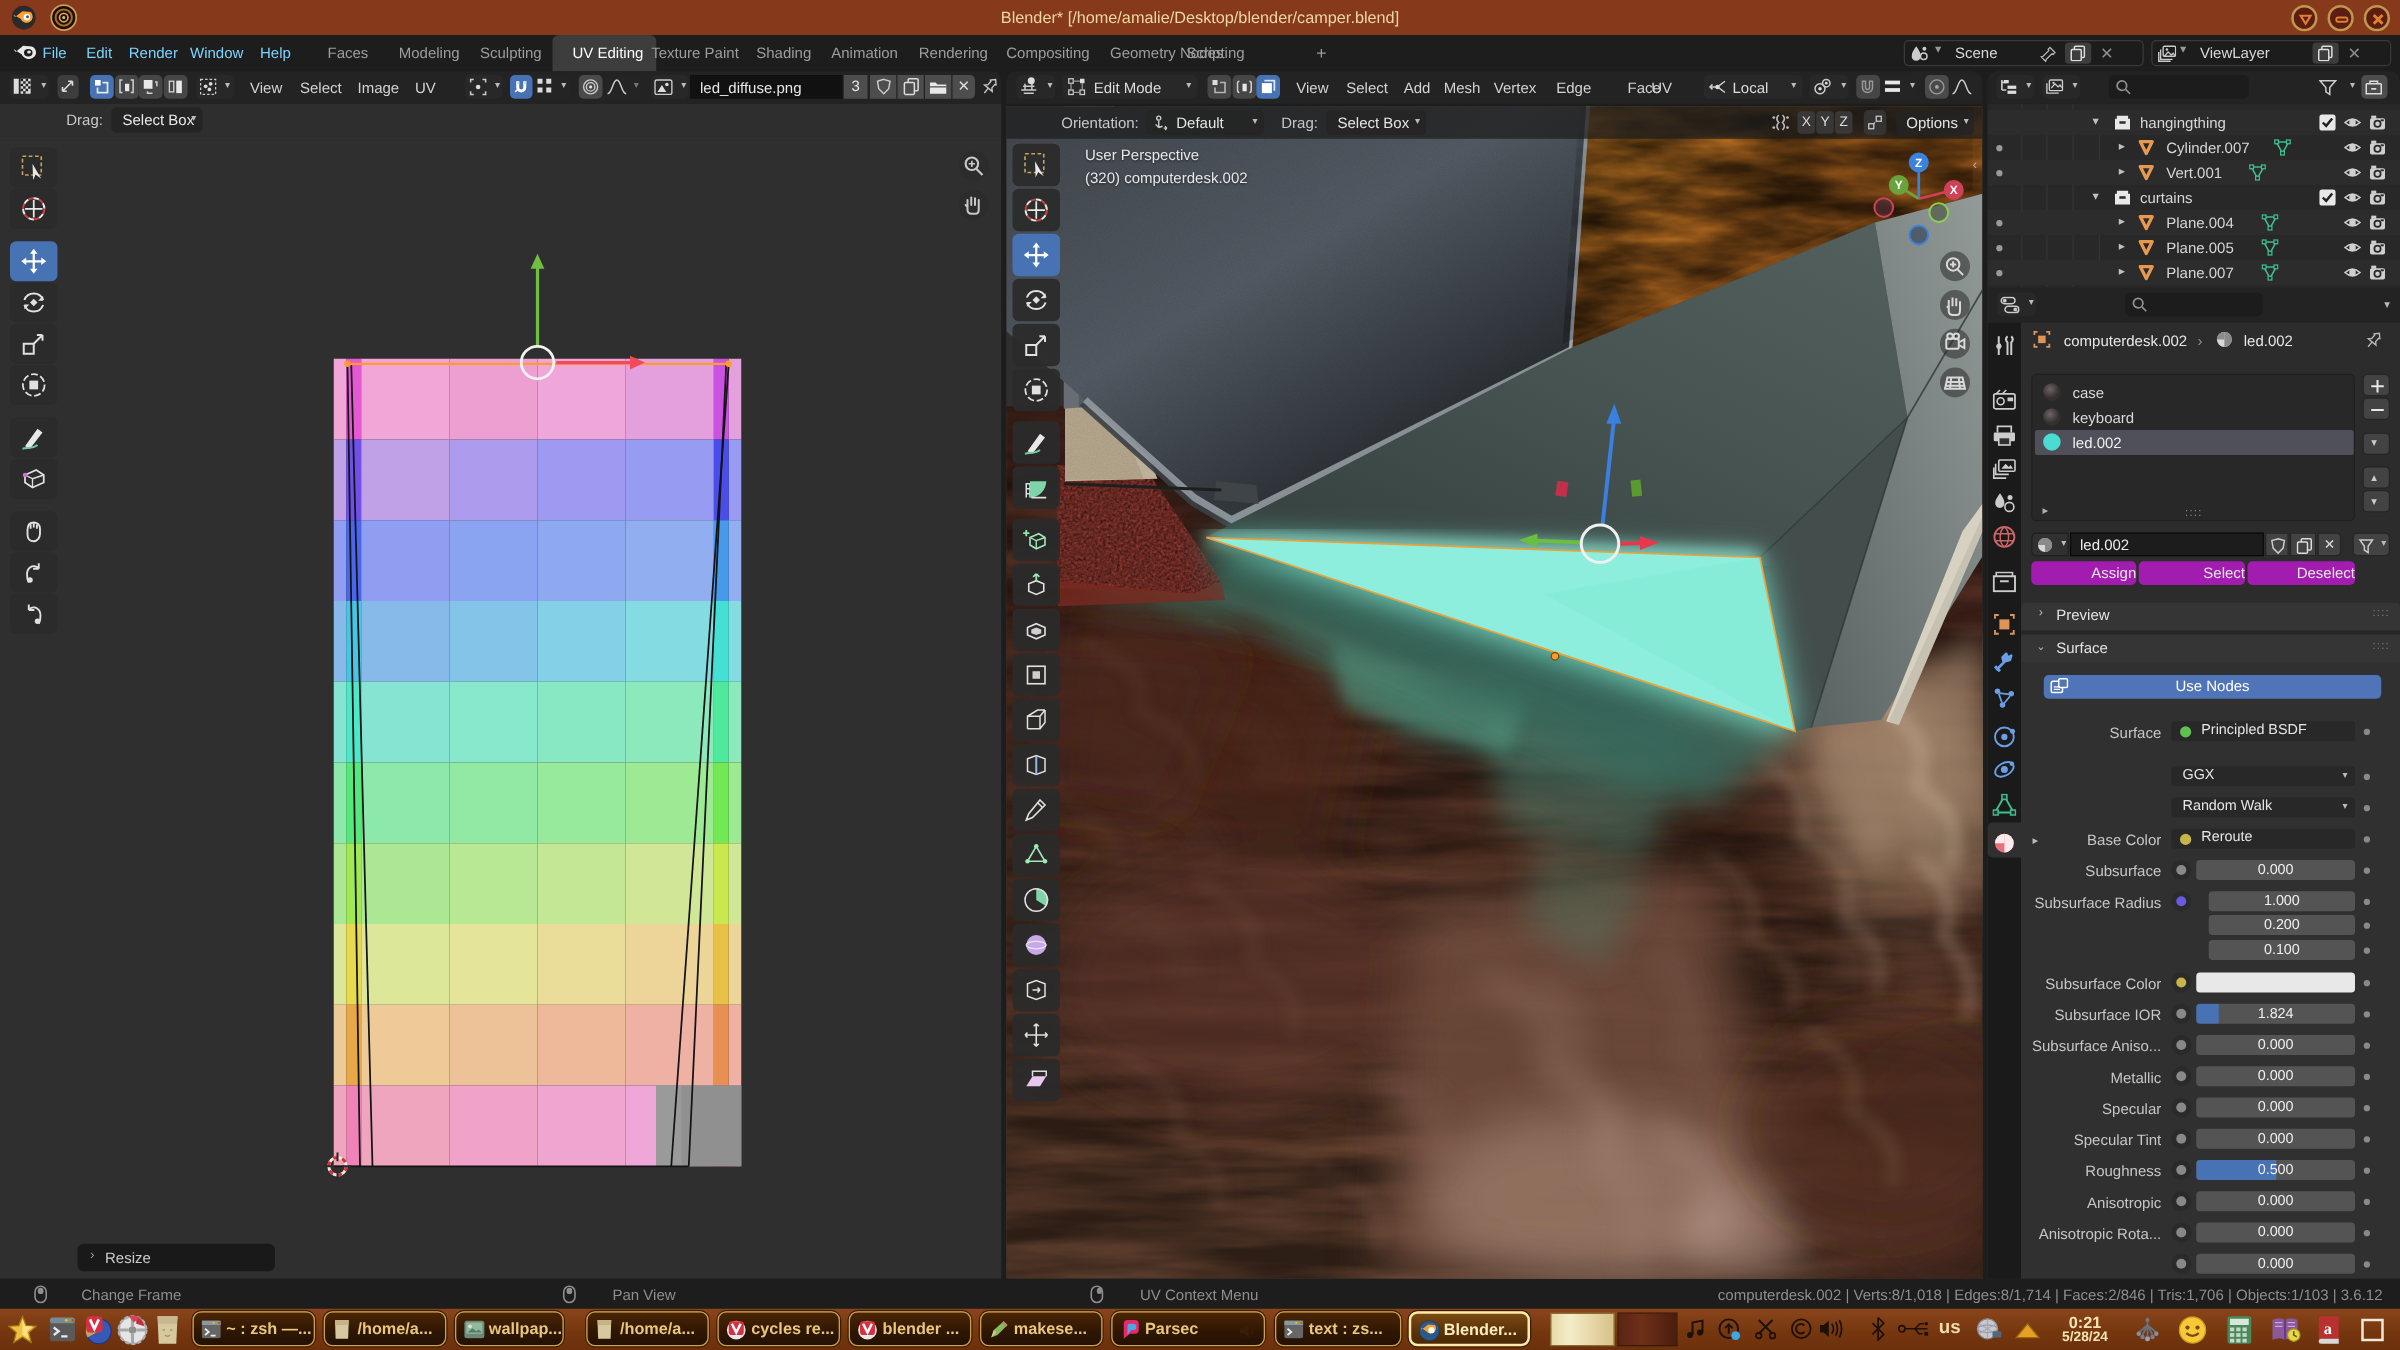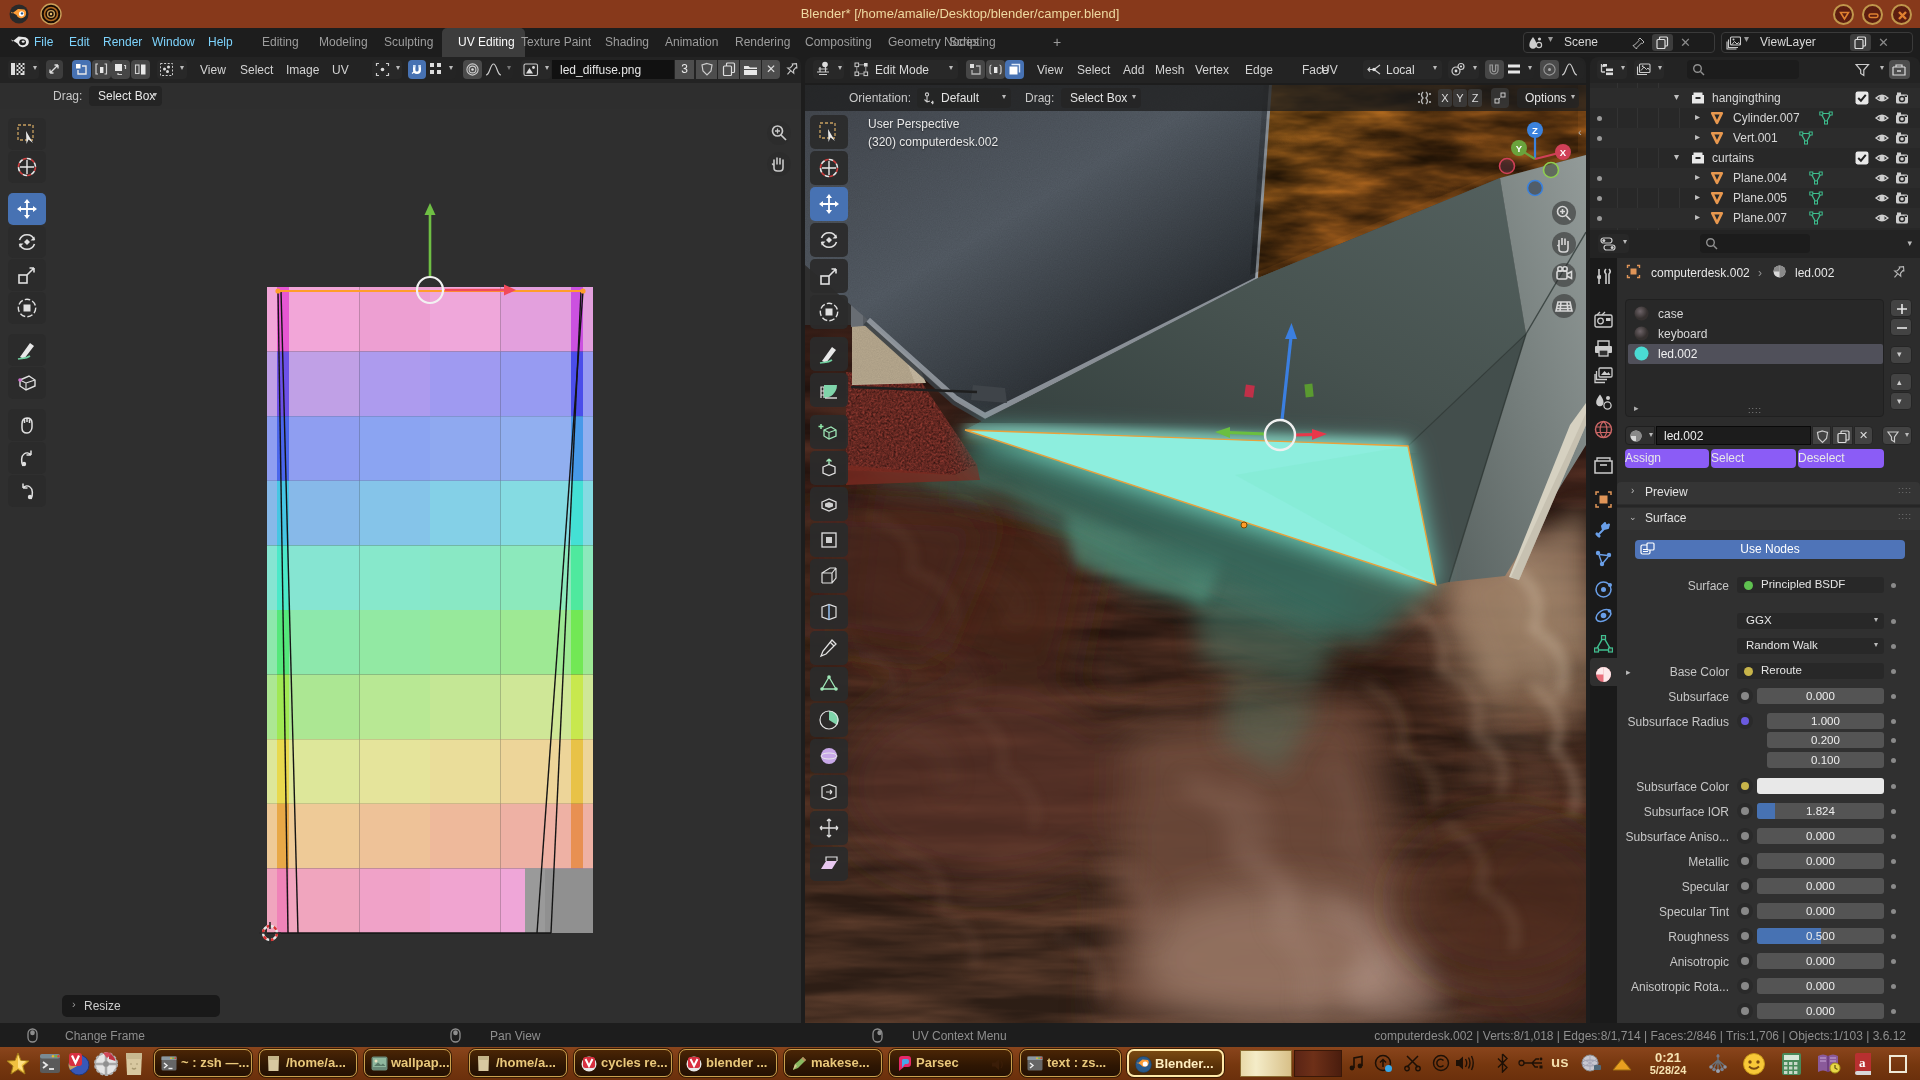--- a/index.html
+++ b/index.html
@@ -38,21 +38,21 @@
 .vptb svg{position:absolute;left:8px;top:6px;}
 .vptb.act{background:#4772b3;}
 
 .orow{position:absolute;left:0;width:330px;height:20px;}
 .odis{position:absolute;top:3px;color:#c0c0c0;font-size:10px;}
 .oic{position:absolute;top:3px;width:14px;height:14px;}
 .otx{position:absolute;top:3px;color:#d6d6d6;font-size:12px;white-space:nowrap;}
 .odot{position:absolute;left:7px;top:8px;width:5px;height:5px;border-radius:50%;background:#9a9a9a;}
 
 .pbtn{position:absolute;background:#434343;border:1px solid #252525;border-radius:4px;}
-.pbtn2{position:absolute;height:19px;background:#8b5cf6;border-radius:4px;color:#e8e8e8;font-size:12px;text-align:left;line-height:19px;}
+.pbtn2{position:absolute;height:19px;background:#a21caf;border-radius:4px;color:#e8e8e8;font-size:12px;text-align:right;line-height:19px;}
 .phdr{background:#353535;}
 .grip{position:absolute;top:3px;color:#7a7a7a;font-size:9px;letter-spacing:1px;}
 .plabel{position:absolute;color:#c6c6c6;font-size:12px;text-align:right;width:110px;white-space:nowrap;}
 .pslider{position:absolute;left:167px;width:127px;height:16px;background:#545454;border-radius:3px;color:#eee;font-size:11.5px;text-align:center;line-height:16px;overflow:hidden;}
 .psock{position:absolute;left:147px;width:16px;height:16px;border-radius:50%;background:#2a2a2a;}
 .psock i{position:absolute;left:4px;top:4px;width:8px;height:8px;border-radius:50%;background:#888;}
 .pdot{position:absolute;left:301px;width:5px;height:5px;border-radius:50%;background:#8a8a8a;}
 .pdd{position:absolute;left:147px;width:147px;height:16px;background:#282828;border-radius:3px;color:#e5e5e5;font-size:11.5px;}
 .cdot{position:absolute;left:7px;top:4px;width:9px;height:9px;border-radius:50%;}
 .xyzbtn{position:absolute;top:4px;width:14px;height:18px;background:#3d3d3dcc;border-radius:3px;color:#dcdcdc;font-size:11px;text-align:center;line-height:18px;}
@@ -120,21 +120,21 @@
     <svg style="position:absolute;left:10px;top:5px;" width="20" height="19" viewBox="0 0 20 19">
       <path d="M2.5 8.5 L8.5 3.5 L15.5 4.2 A5.8 5.2 0 1 1 7.5 10.5 L0.8 6.2 Z" fill="#e8e8e8"></path>
       <ellipse cx="12.6" cy="9.2" rx="3.4" ry="3" fill="#1d1d1d"></ellipse>
       <ellipse cx="13.2" cy="8.6" rx="1.5" ry="1.2" fill="#e8e8e8"></ellipse>
     </svg>
     <div class="mitem" style="left:34px;">File</div>
     <div class="mitem" style="left:69px;">Edit</div>
     <div class="mitem" style="left:103px;">Render</div>
     <div class="mitem" style="left:152px;">Window</div>
     <div class="mitem" style="left:208px;">Help</div>
-    <div class="wtab" style="left:262px;">Editing</div>
+    <div class="wtab" style="left:262px;">Faces</div>
     <div class="wtab" style="left:319px;">Modeling</div>
     <div class="wtab" style="left:384px;">Sculpting</div>
     <div class="wtab act" style="left:442px;padding-left:16px;">UV Editing</div>
     <div class="wtab" style="left:521px;">Texture Paint</div>
     <div class="wtab" style="left:605px;">Shading</div>
     <div class="wtab" style="left:665px;">Animation</div>
     <div class="wtab" style="left:735px;">Rendering</div>
     <div class="wtab" style="left:805px;">Compositing</div>
     <div class="wtab" style="left:888px;">Geometry Nodes</div>
     <div class="wtab" style="left:949px;">Scripting</div>

